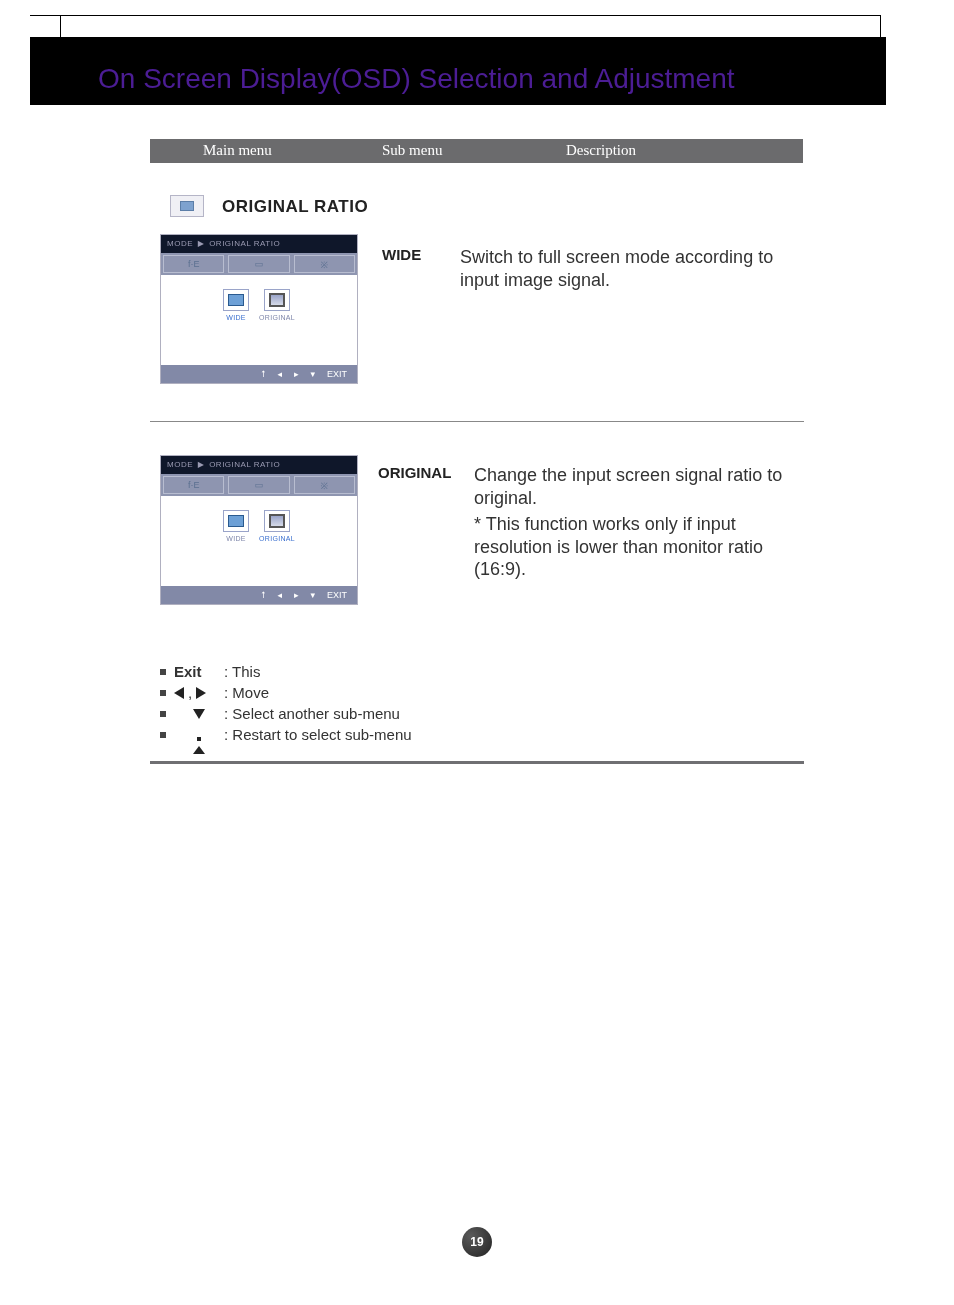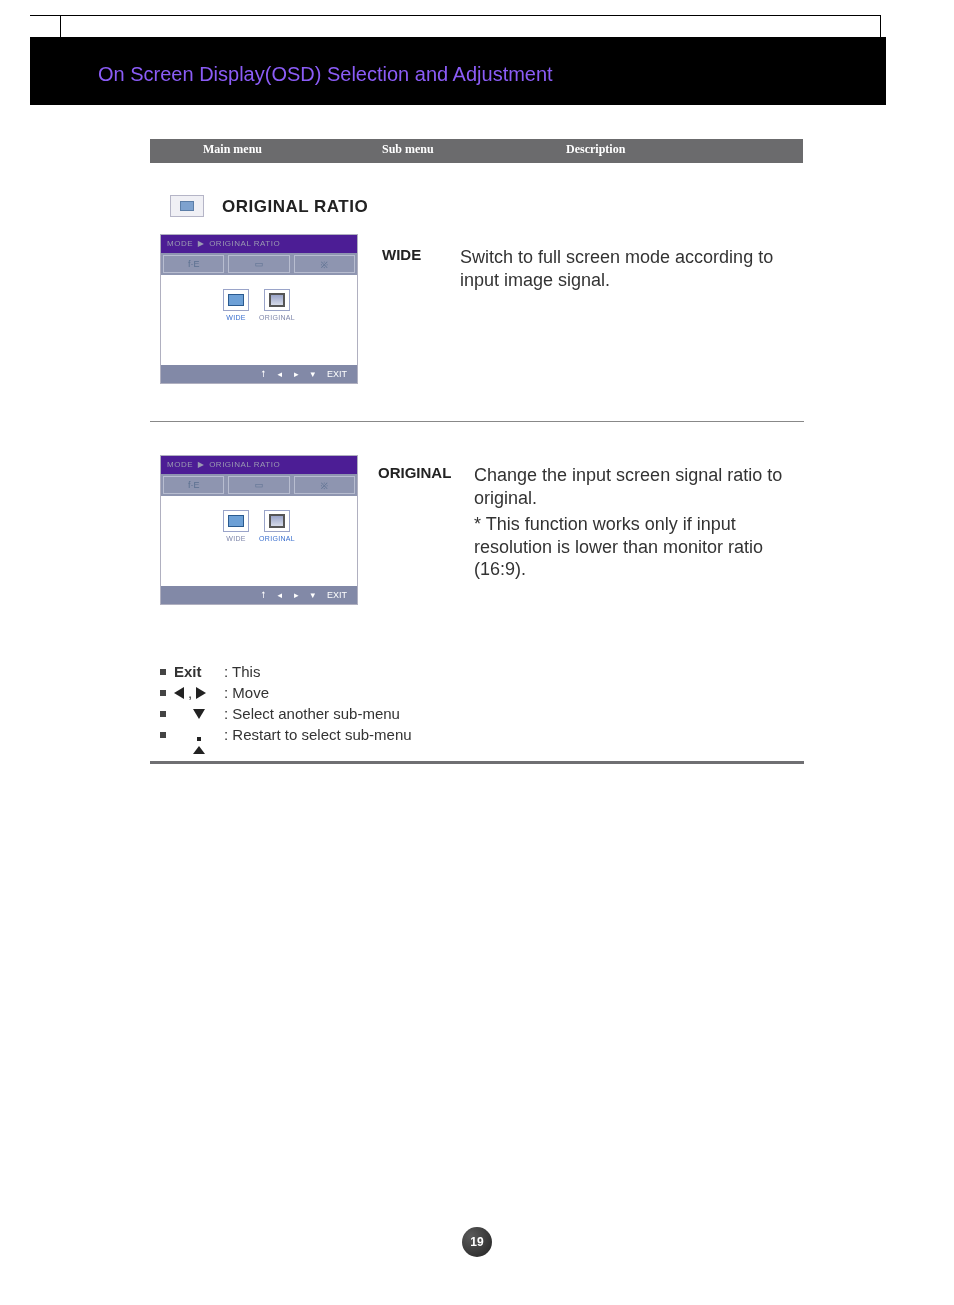--- a/index.html
+++ b/index.html
@@ -31,36 +31,36 @@
   }
   .header-bar {
     position: absolute;
     top: 37px; left: 30px;
     width: 856px; height: 68px;
     background: #000;
   }
   .header-title {
     position: absolute;
     top: 63px; left: 98px;
-    color: #8b5cf6;
-    font-size: 20px;
+    color: #4c1d95;
+    font-size: 28px;
     font-weight: 400;
   }
   .table-head-bar {
     position: absolute;
     top: 139px; left: 150px;
     width: 653px; height: 24px;
     background: #6b6b6d;
   }
   .th {
     position: absolute;
     color: #fff;
     font-family: Georgia, 'Times New Roman', serif;
-    font-weight: bold;
-    font-size: 12px;
+    font-weight: normal;
+    font-size: 15px;
     top: 142px;
   }
   .th.main { left: 203px; }
   .th.sub  { left: 382px; }
   .th.desc { left: 566px; }
 
   .section-title {
     position: absolute;
     font-weight: bold;
     font-size: 17px;
@@ -90,21 +90,21 @@
     left: 160px;
     width: 198px;
     height: 150px;
     border: 1px solid #b0b0c0;
     background: #fff;
   }
   .osd1 { top: 234px; }
   .osd2 { top: 455px; }
   .osd .bc {
     height: 18px;
-    background: #4c1d95;
+    background: #0f172a;
     font-size: 8px;
     letter-spacing: 0.5px;
     color: #9a9ab2;
     padding: 4px 6px;
   }
   .osd .bc .arr { margin: 0 2px; }
   .osd .tabs {
     height: 22px;
     background: #8e95b0;
     display: flex;

